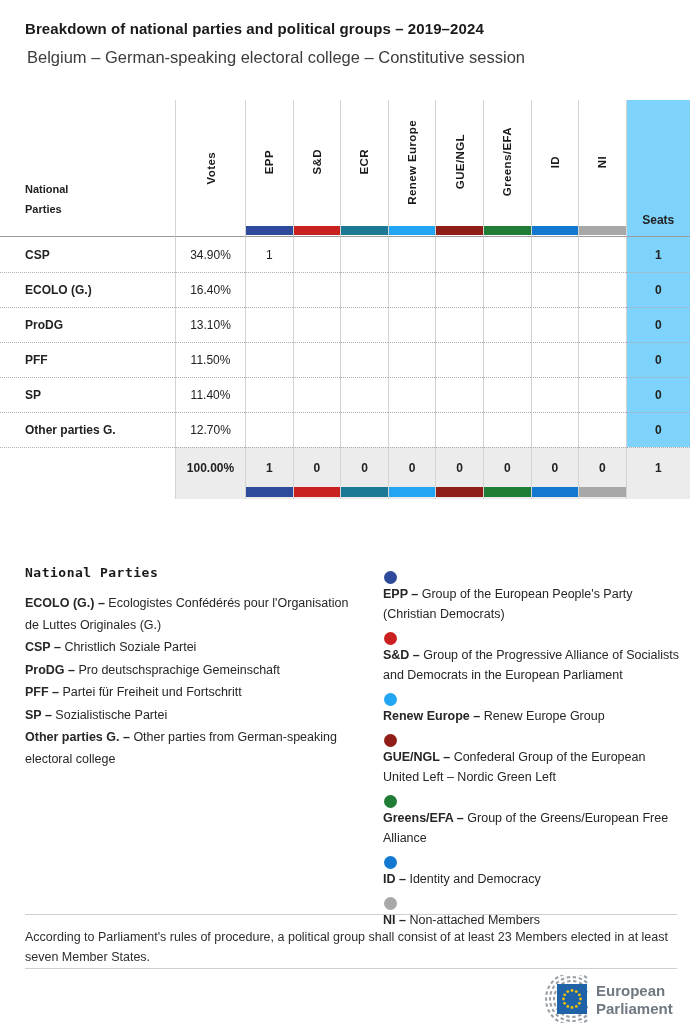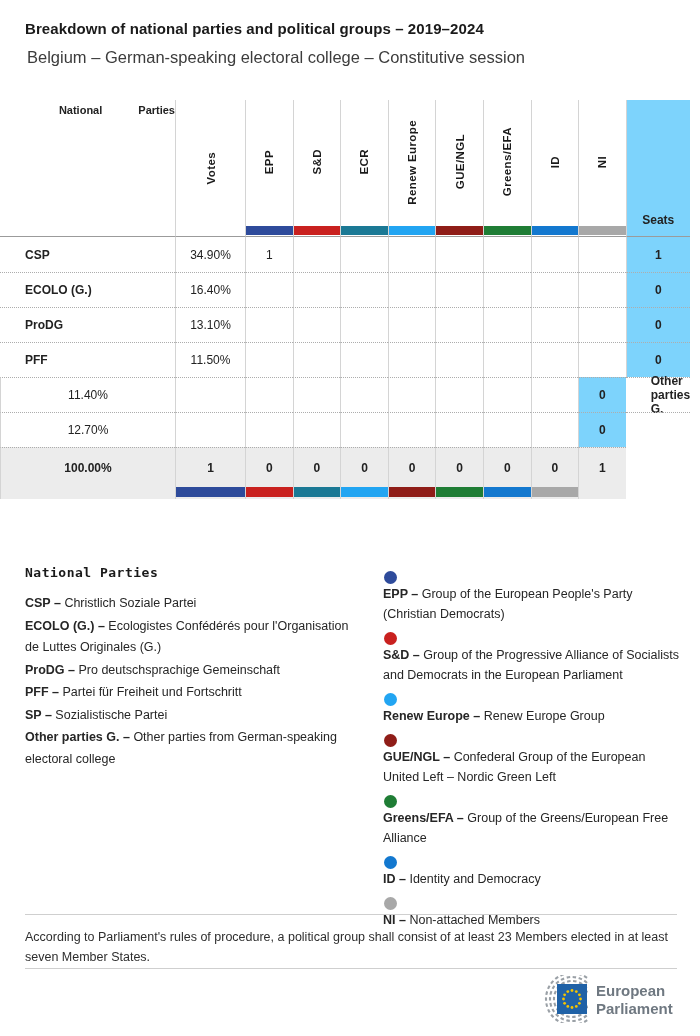--- a/index.html
+++ b/index.html
@@ -14,22 +14,22 @@
          grid-template-columns:175px 70px repeat(8,47.6px) 64px;
          grid-template-rows:137px repeat(6,35px) 52px; width:690px; }
   .c { position:relative; display:flex; align-items:center; justify-content:center;
        font-size:12px; color:#222; }
   .vline { border-left:1px solid #d4d4d4; }
   .hc { border-bottom:1px solid #9b9b9b; }
   .rot { writing-mode:vertical-rl; transform:rotate(180deg); font-weight:700; font-size:11.5px;
          letter-spacing:.4px; color:#1a1a1a; white-space:nowrap; }
   .ghc { padding-bottom:12px; }
   .hbar { position:absolute; left:0; right:0; bottom:1px; height:9px; }
-  .corner { flex-direction:row; align-items:flex-start; justify-content:flex-end;
-            padding:0 0 17px 25px; font-size:11px; font-weight:700; line-height:20px;gap:36px; }
+  .corner { flex-direction:column; align-items:flex-start; justify-content:flex-end;
+            padding:0 0 17px 25px; font-size:11px; font-weight:700; line-height:20px; }
   .seats-col { background:#7dd3fc; font-weight:700; }
   .seats-h { align-items:flex-end; padding-bottom:9px; font-size:12px; font-weight:700; }
   .pc { justify-content:flex-start; padding-left:25px; font-weight:700; }
   .rt { border-top:1px dotted #adadad; }
   .votes-val { font-weight:400; }
   .tot { background:#ececec; padding-bottom:12px; }
   .tnum { font-weight:600; }
   .totv { font-weight:700; }
   .tbar { position:absolute; left:0; right:0; bottom:2px; height:10px; }
 
@@ -149,20 +149,21 @@
     <div class="c vline rt"></div>
     <div class="c vline rt"></div>
     <div class="c vline rt"></div>
     <div class="c vline rt"></div>
     <div class="c vline rt"></div>
     <div class="c vline rt"></div>
     <div class="c vline rt"></div>
     <div class="c vline rt"></div>
     <div class="c vline rt seats-col">0</div>
 
+    <div class="c pc rt">SP</div>
     <div class="c vline rt votes-val">11.40%</div>
     <div class="c vline rt"></div>
     <div class="c vline rt"></div>
     <div class="c vline rt"></div>
     <div class="c vline rt"></div>
     <div class="c vline rt"></div>
     <div class="c vline rt"></div>
     <div class="c vline rt"></div>
     <div class="c vline rt"></div>
     <div class="c vline rt seats-col">0</div>
@@ -211,22 +212,22 @@
       </div>
     <div class="c vline rt tot">
         <span class="tnum">0</span>
         <span class="tbar" style="background-color: rgb(168, 168, 168);"></span>
       </div>
     <div class="c vline rt seats-col tot">1</div>
   </div>
 
   <div class="legend-left">
     <h3>National Parties</h3>
+    <p><b>ECOLO (G.) –</b><span> Ecologistes Confédérés pour l'Organisation de Luttes Originales (G.)</span></p>
     <p><b>CSP –</b><span> Christlich Soziale Partei</span></p>
-    <p><b>ECOLO (G.) –</b><span> Ecologistes Confédérés pour l'Organisation de Luttes Originales (G.)</span></p>
     <p><b>ProDG –</b><span> Pro deutschsprachige Gemeinschaft</span></p>
     <p><b>PFF –</b><span> Partei für Freiheit und Fortschritt</span></p>
     <p><b>SP –</b><span> Sozialistische Partei</span></p>
     <p><b>Other parties G. –</b><span> Other parties from German-speaking electoral college</span></p>
   </div>
 
   <div class="legend-right">
     <div class="gitem">
         <span class="dot" style="background-color: rgb(46, 75, 155);"></span>
         <p><b>EPP –</b><span> Group of the European People's Party (Christian Democrats)</span></p>

